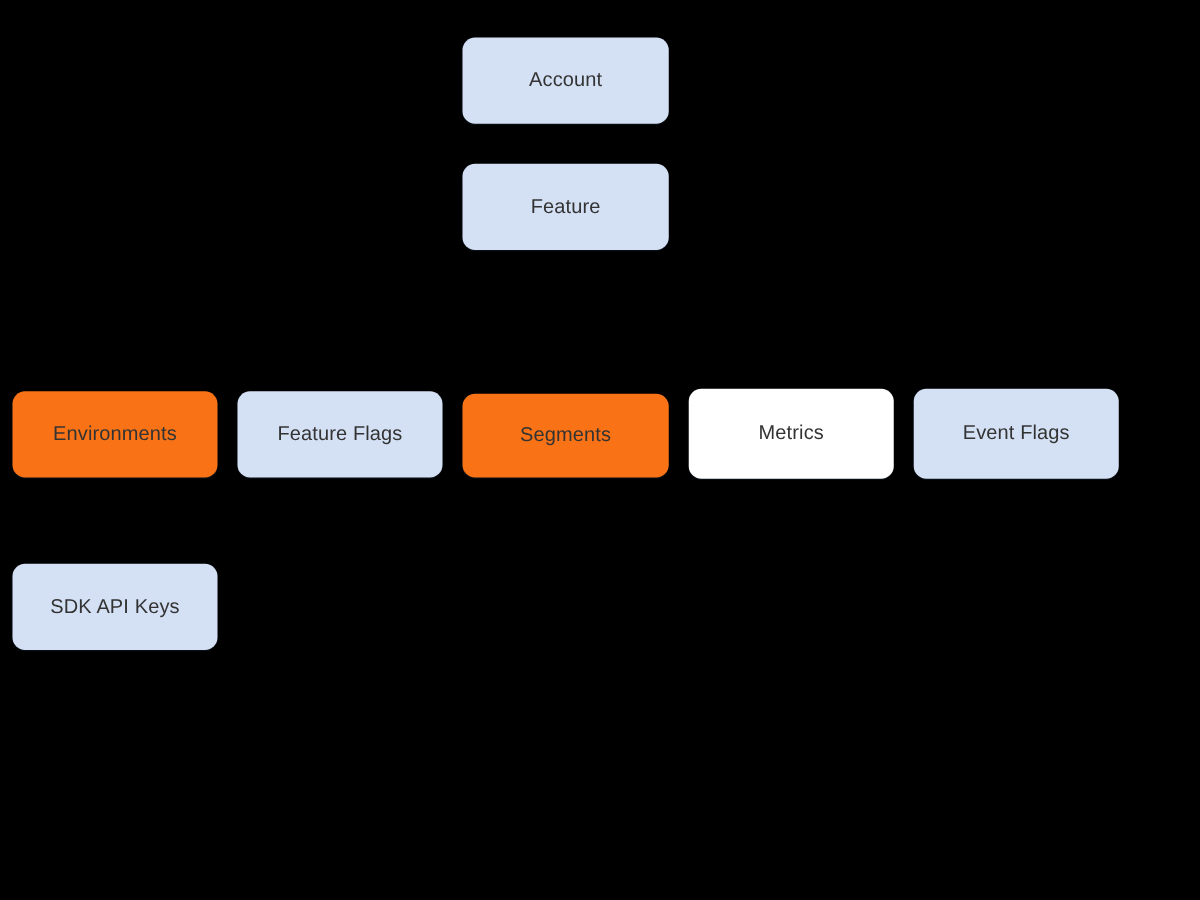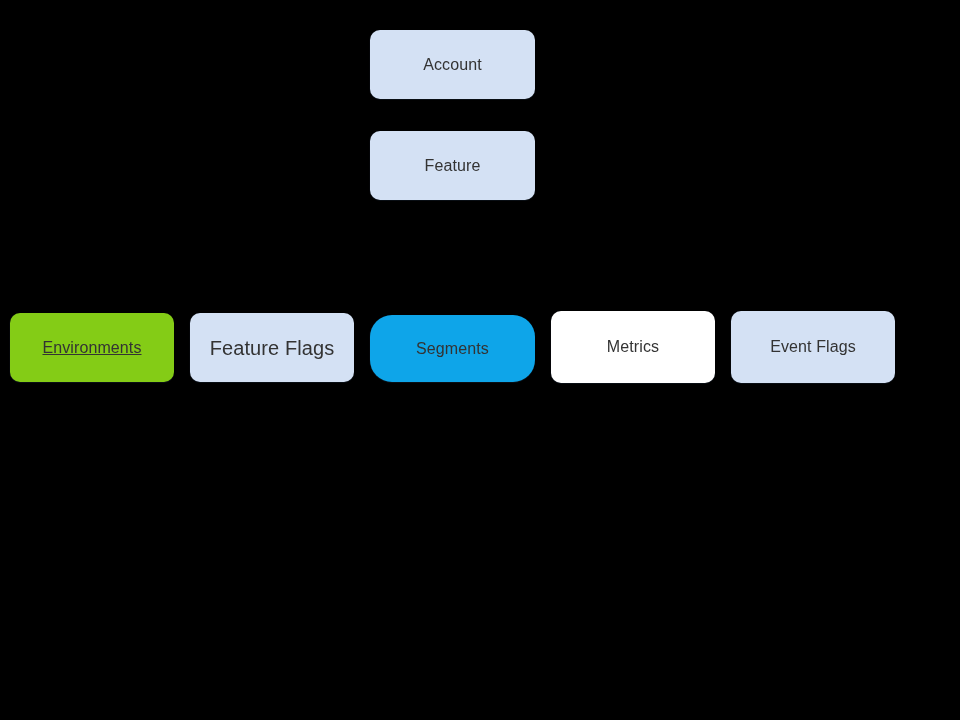--- a/index.html
+++ b/index.html
@@ -44,28 +44,31 @@
 </head>
 <body>
 
 <div id="canvas" style="width: 960px; height: 720px; background: rgb(0, 0, 0);">
     <div class="node" style="left: 370px; top: 30px; width: 165px; height: 69px; background: rgb(212, 225, 244); color: rgb(51, 51, 51); border-radius: 10px; font-size: 16px;">
       <span class="node-label">Account</span>
     </div>
     <div class="node" style="left: 370px; top: 131px; width: 165px; height: 69px; background: rgb(212, 225, 244); color: rgb(51, 51, 51); border-radius: 10px; font-size: 16px;">
       <span class="node-label">Feature</span>
     </div>
-    <div class="node" style="left: 10px; top: 313px; width: 164px; height: 69px; background: #84cc16; color: rgb(51, 51, 51); border-radius: 10px; font-size: 16px; text-decoration: underline;">
+    <div class="node" style="left: 10px; top: 313px; width: 164px; height: 69px; background: #f97316; color: rgb(51, 51, 51); border-radius: 10px; font-size: 16px;">
       <span class="node-label">Environments</span>
     </div>
-    <div class="node" style="left: 190px; top: 313px; width: 164px; height: 69px; background: rgb(212, 225, 244); color: rgb(51, 51, 51); border-radius: 10px; font-size: 20px;">
+    <div class="node" style="left: 190px; top: 313px; width: 164px; height: 69px; background: rgb(212, 225, 244); color: rgb(51, 51, 51); border-radius: 10px; font-size: 16px;">
       <span class="node-label">Feature Flags</span>
     </div>
-    <div class="node" style="left: 370px; top: 315px; width: 165px; height: 67px; background: #0ea5e9; color: rgb(51, 51, 51); border-radius: 22px; font-size: 16px;">
+    <div class="node" style="left: 370px; top: 315px; width: 165px; height: 67px; background: #f97316; color: rgb(51, 51, 51); border-radius: 10px; font-size: 16px;">
       <span class="node-label">Segments</span>
     </div>
     <div class="node" style="left: 551px; top: 311px; width: 164px; height: 72px; background: #ffffff; color: rgb(51, 51, 51); border-radius: 10px; font-size: 16px;">
       <span class="node-label">Metrics</span>
     </div>
     <div class="node" style="left: 731px; top: 311px; width: 164px; height: 72px; background: rgb(212, 225, 244); color: rgb(51, 51, 51); border-radius: 10px; font-size: 16px;">
       <span class="node-label">Event Flags</span>
     </div>
+    <div class="node" style="left: 10px; top: 451px; width: 164px; height: 69px; background: rgb(212, 225, 244); color: rgb(51, 51, 51); border-radius: 10px; font-size: 16px;">
+      <span class="node-label">SDK API Keys</span>
+    </div>
   </div>
 
 </body></html>

